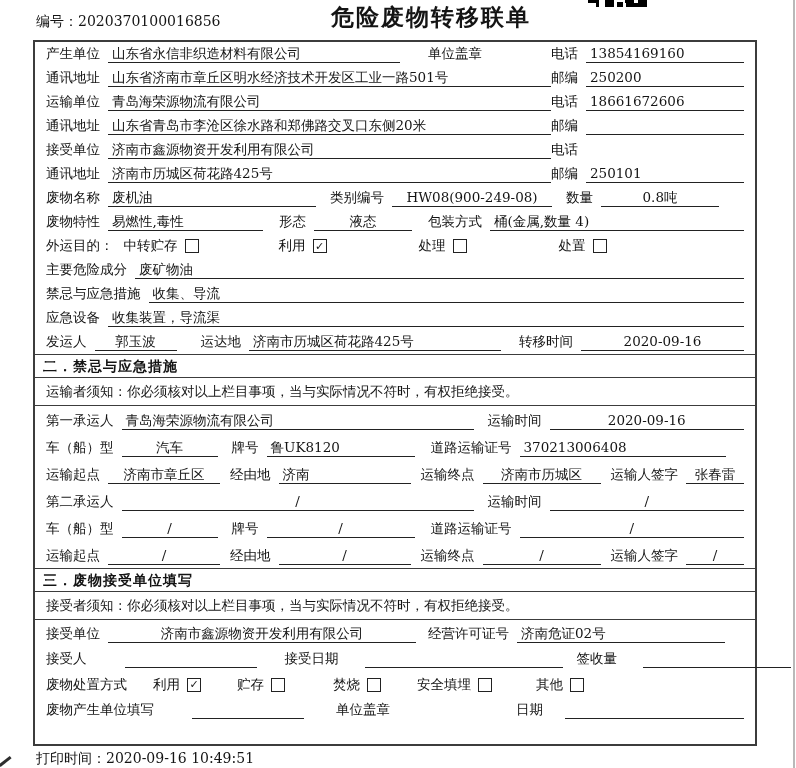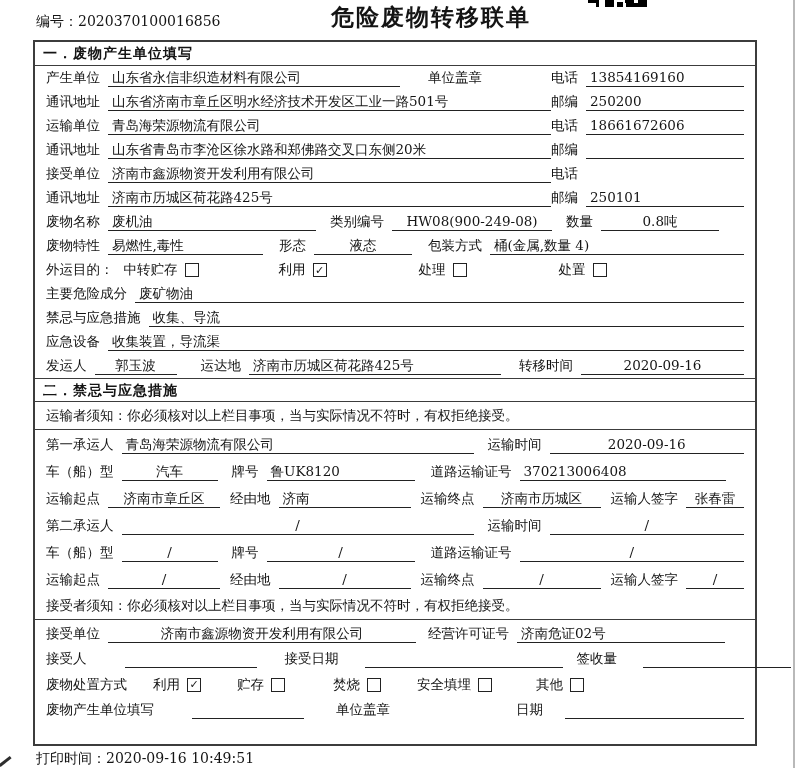--- a/index.html
+++ b/index.html
@@ -59,21 +59,20 @@
     <i style="left:38px;top:3px;width:19px;height:4px"></i>
     <i style="left:50px;top:0;width:9px;height:7px"></i>
   </div>
 
   <div class="serial"><span>编号：</span><span>2020370100016856</span></div>
 
   <div class="title">危险废物转移联单</div>
 
   <div class="form">
 
-    <div class="sec-h">一．废物产生单位填写</div>
 
     <div class="row h24">
       <div class="lgroup">
         <span class="lab">产生单位</span>
         <span class="f" style="width:292px">山东省永信非织造材料有限公司</span>
         <span class="lab" style="margin-left:28px">单位盖章</span>
       </div>
       <span class="lab">电话</span>
       <span class="f fx">13854169160</span>
     </div>
@@ -237,20 +236,21 @@
       <span class="lab">运输起点</span>
       <span class="f ctr" style="width:112px">/</span>
       <span class="lab" style="margin-left:10px">经由地</span>
       <span class="f ctr" style="width:132px">/</span>
       <span class="lab" style="margin-left:10px">运输终点</span>
       <span class="f ctr" style="width:118px">/</span>
       <span class="lab" style="margin-left:10px">运输人签字</span>
       <span class="f fx ctr">/</span>
     </div>
 
+    <div class="sec-h bt">三．废物接受单位填写</div>
 
     <div class="row note-row">
       <span>接受者须知：你必须核对以上栏目事项，当与实际情况不符时，有权拒绝接受。</span>
     </div>
 
     <div class="row h25">
       <span class="lab">接受单位</span>
       <span class="f ctr" style="width:308px">济南市鑫源物资开发利用有限公司</span>
       <span class="lab" style="margin-left:12px">经营许可证号</span>
       <span class="f" style="width:208px">济南危证02号</span>

